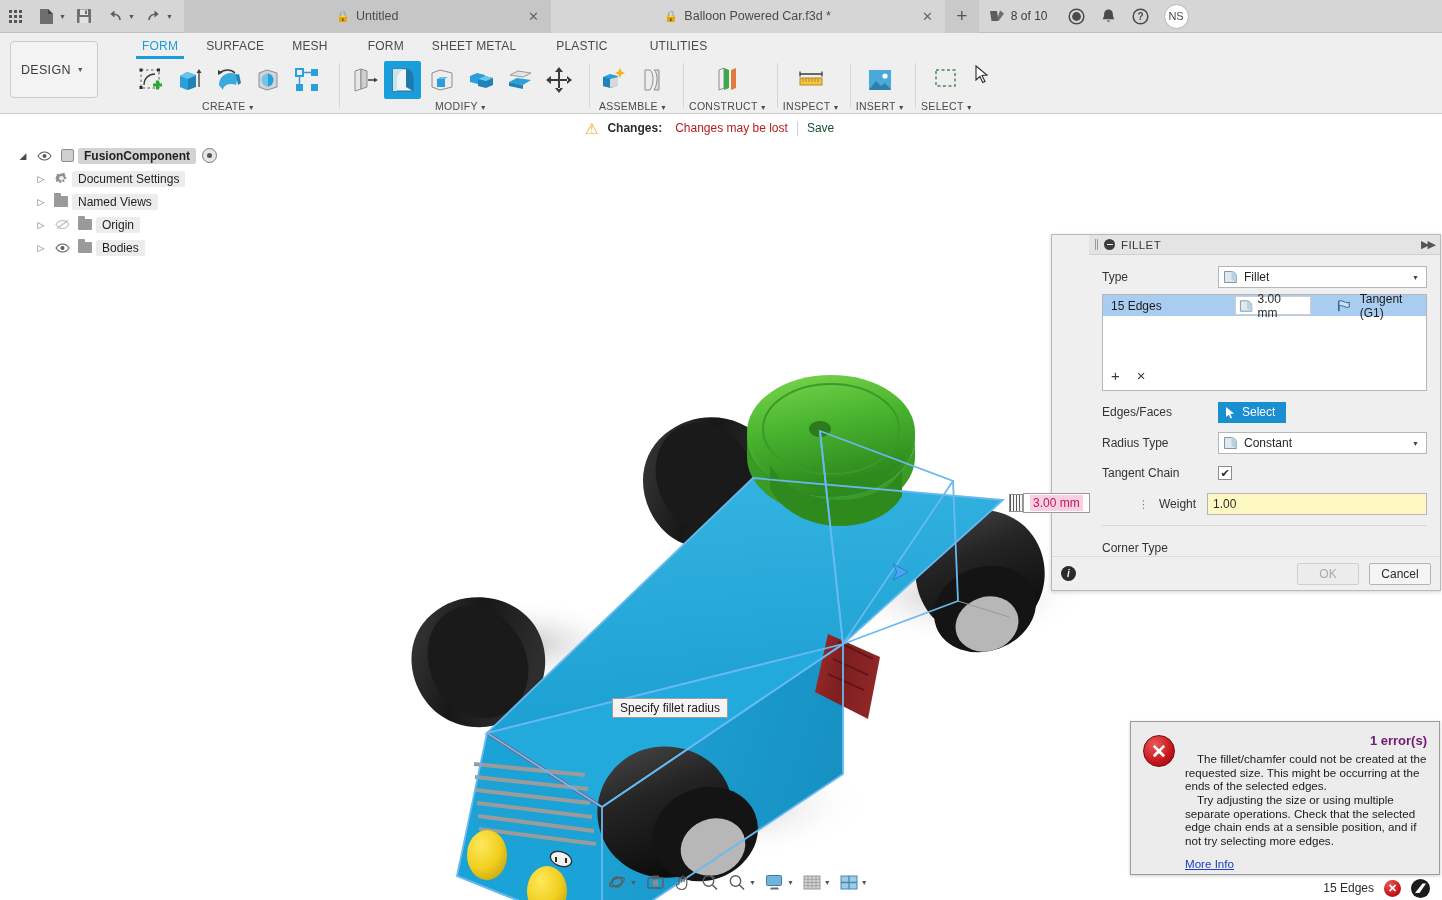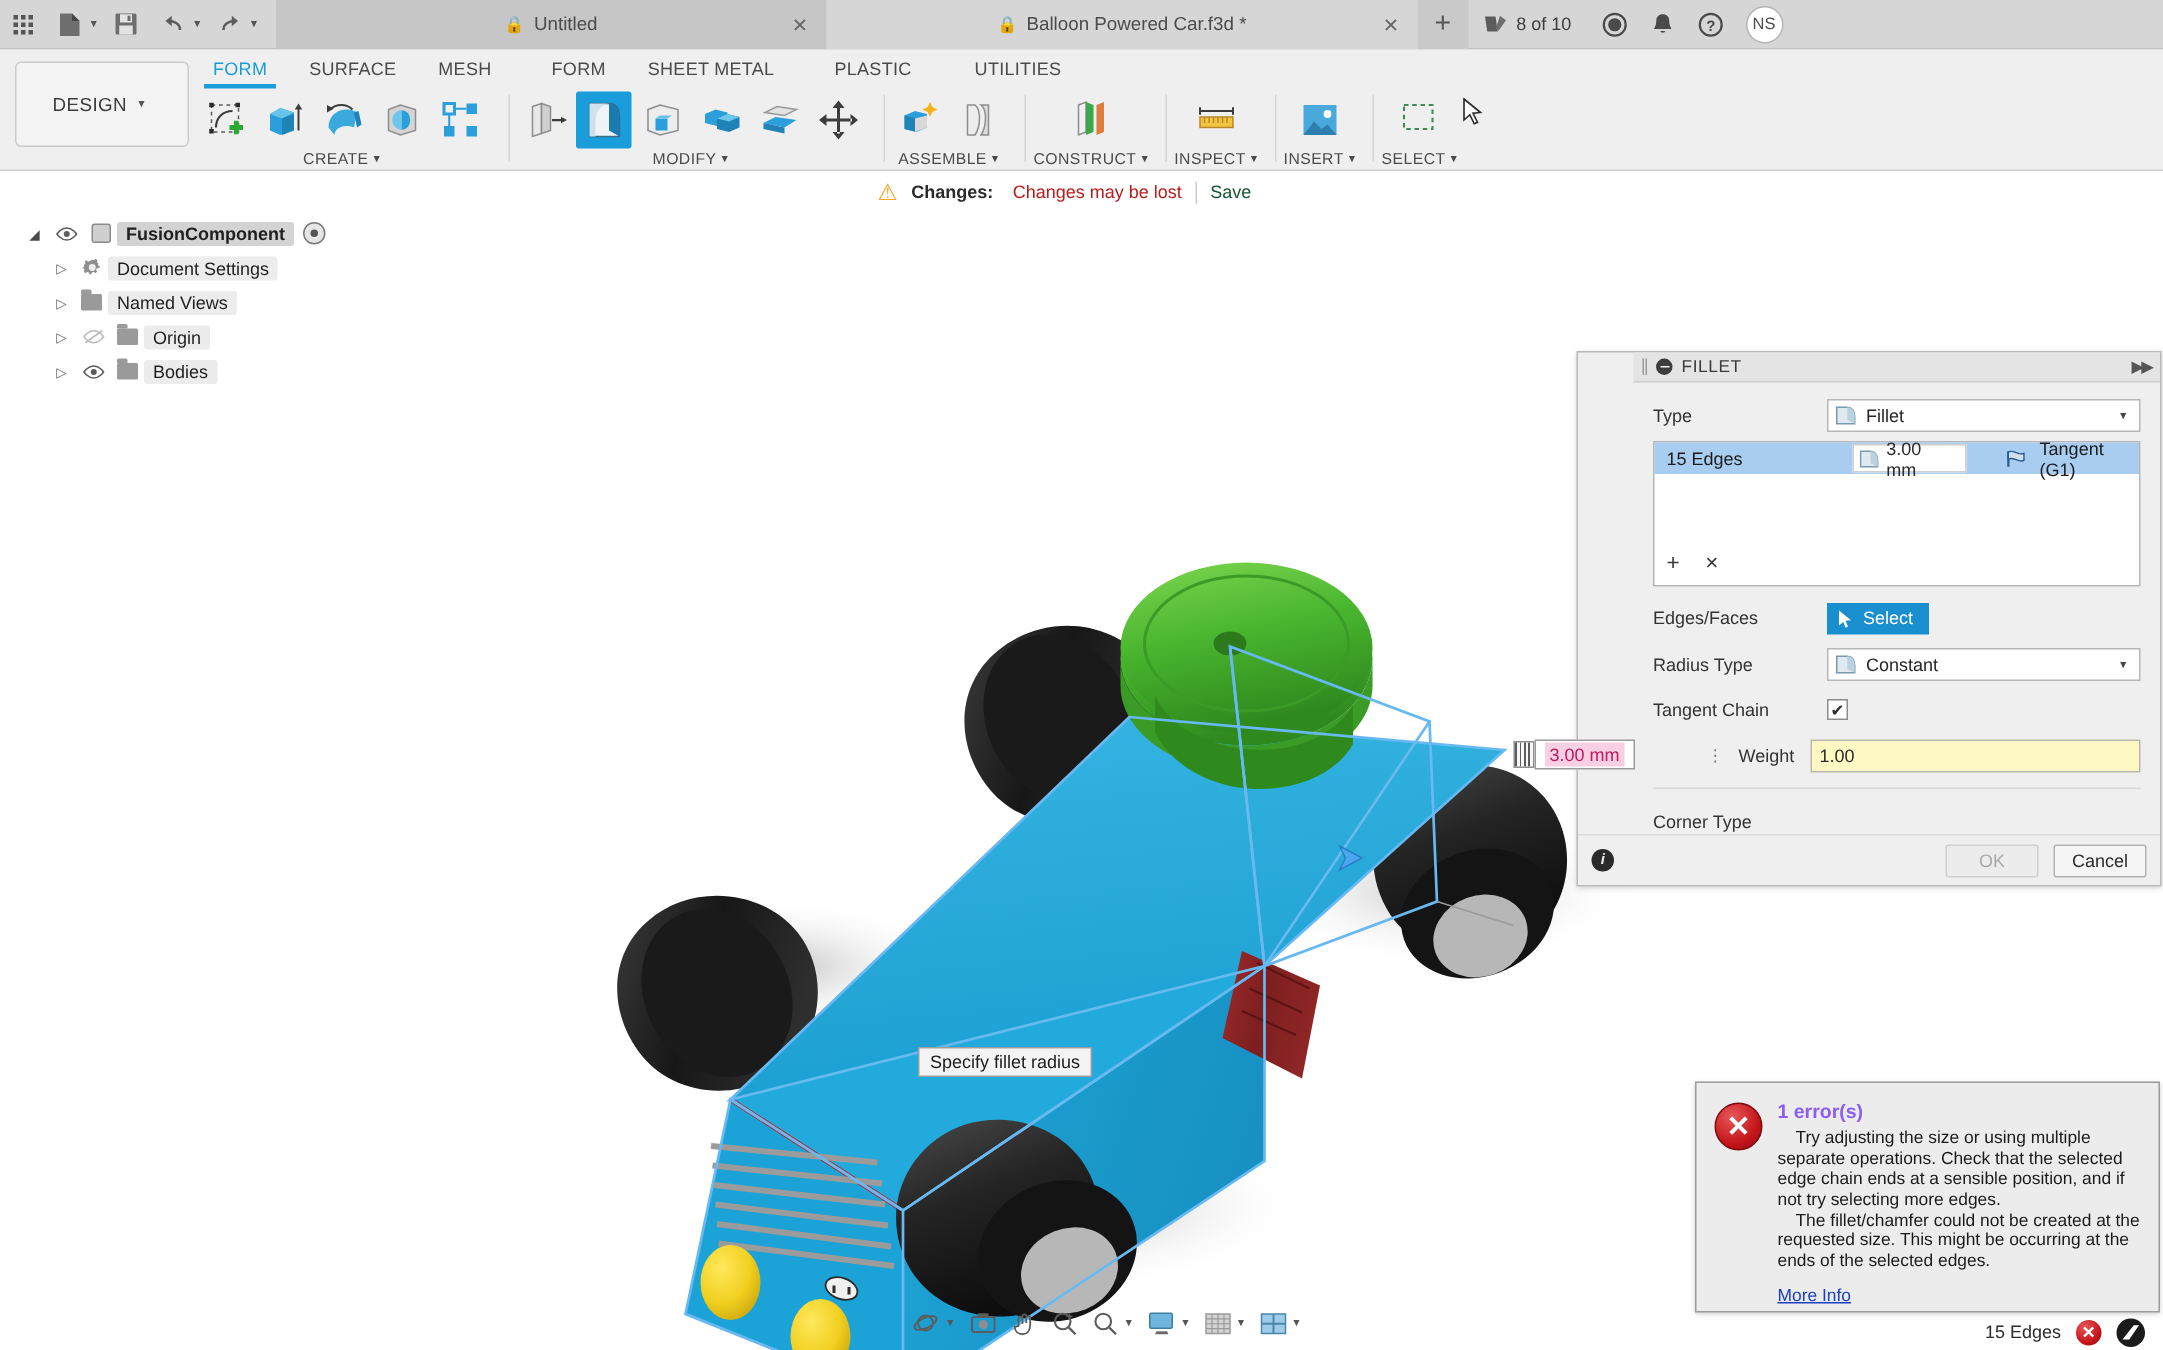--- a/index.html
+++ b/index.html
@@ -45,21 +45,21 @@
     width: 25px; height: 25px; border-radius: 50%; background: #fff; border: 1px solid #b5b5b5;
     display:flex; align-items:center; justify-content:center; font-size: 11px; color:#4a4a4a; margin: 0 8px 0 6px;
   }
 
   
   .ribbon {
     position: absolute; left: 0; top: 33px; width: 1442px; height: 81px;
     background: #efefef; border-bottom: 1px solid #cfcfcf;
   }
   .design-btn {
-    position: absolute; left: 10px; top: 8px; width: 116px; height: 57px;
+    position: absolute; left: 10px; top: 8px; width: 88px; height: 57px;
     background: #f3f3f3; border: 1px solid #ccc; border-radius: 4px;
     display: flex; align-items: center; justify-content: center;
     font-size: 12.5px; color: #3c3c3c; letter-spacing: .3px;
   }
   .tabs-row { position:absolute; left: 128px; top: 2px; display: flex; }
   .rtab {
     font-size: 12px; color: #4a4a4a; padding: 4px 14px 5px; letter-spacing: .2px;
     position: relative; white-space: nowrap;
   }
   .rtab.active { color: #1a9ddb; }
@@ -204,21 +204,21 @@
     background: #ececec; border: 1px solid #9c9c9c; box-shadow: 0 1px 3px rgba(0,0,0,.2);
     padding: 11px 12px 0 12px; display: flex; gap: 10px;
   }
   .err-circle {
     width: 32px; height: 32px; border-radius: 50%;
     background: radial-gradient(circle at 35% 28%, #e8585a 0%, #c4151a 62%, #8f0b10 100%);
     border: 1px solid #7d0a0e; flex: none;
     display: flex; align-items: center; justify-content: center; color: #fff; font-size: 19px; font-weight: bold;
     margin-top: 2px;
   }
-  .toast h3 { font-size: 13px; color: #8b5cf6; margin-bottom: 4px; }
+  .toast h3 { font-size: 13px; color: #701a75; margin-bottom: 4px; text-align: right; }
   .toast p { font-size: 11.6px; line-height: 1.18; color: #1b1b1b; text-indent: 12px; }
   .toast a { color: #1a3fc0; font-size: 11.6px; text-decoration: underline; display:inline-block; margin-top: 9px;}
 
   
   .navbar-bottom {
     position: absolute; left: 604px; top: 870px; height: 24px; display: flex; align-items: center; gap: 1px;
   }
   .nb-item { display: flex; align-items: center; padding: 0 4px; height: 24px; color:#4f4f4f;}
   .nb-caret { font-size: 7px; color: #555; margin-left: 3px;}
   .statusbar {
@@ -852,22 +852,22 @@
       <span>3.00 mm</span>
     </span>
   </div>
 
   <div class="tooltip">Specify fillet radius</div>
 
   <div class="toast">
     <span class="err-circle">✕</span>
     <div>
       <h3>1 error(s)</h3>
+      <p>The fillet/chamfer could not be created at the requested size. This might be occurring at the ends of the selected edges.</p>
       <p>Try adjusting the size or using multiple separate operations. Check that the selected edge chain ends at a sensible position, and if not try selecting more edges.</p>
-      <p>The fillet/chamfer could not be created at the requested size. This might be occurring at the ends of the selected edges.</p>
       <a href="#">More Info</a>
     </div>
   </div>
 
   <div class="navbar-bottom">
     <span class="nb-item">
       <svg width="19" height="16" viewBox="0 0 19 16">
           <circle cx="9" cy="8" r="5" fill="none" stroke="#5c5c5c" stroke-width="1.3"></circle>
           <ellipse cx="9" cy="8" rx="8" ry="3.4" fill="none" stroke="#5c5c5c" stroke-width="1.3" transform="rotate(-25 9 8)"></ellipse>
         </svg>

